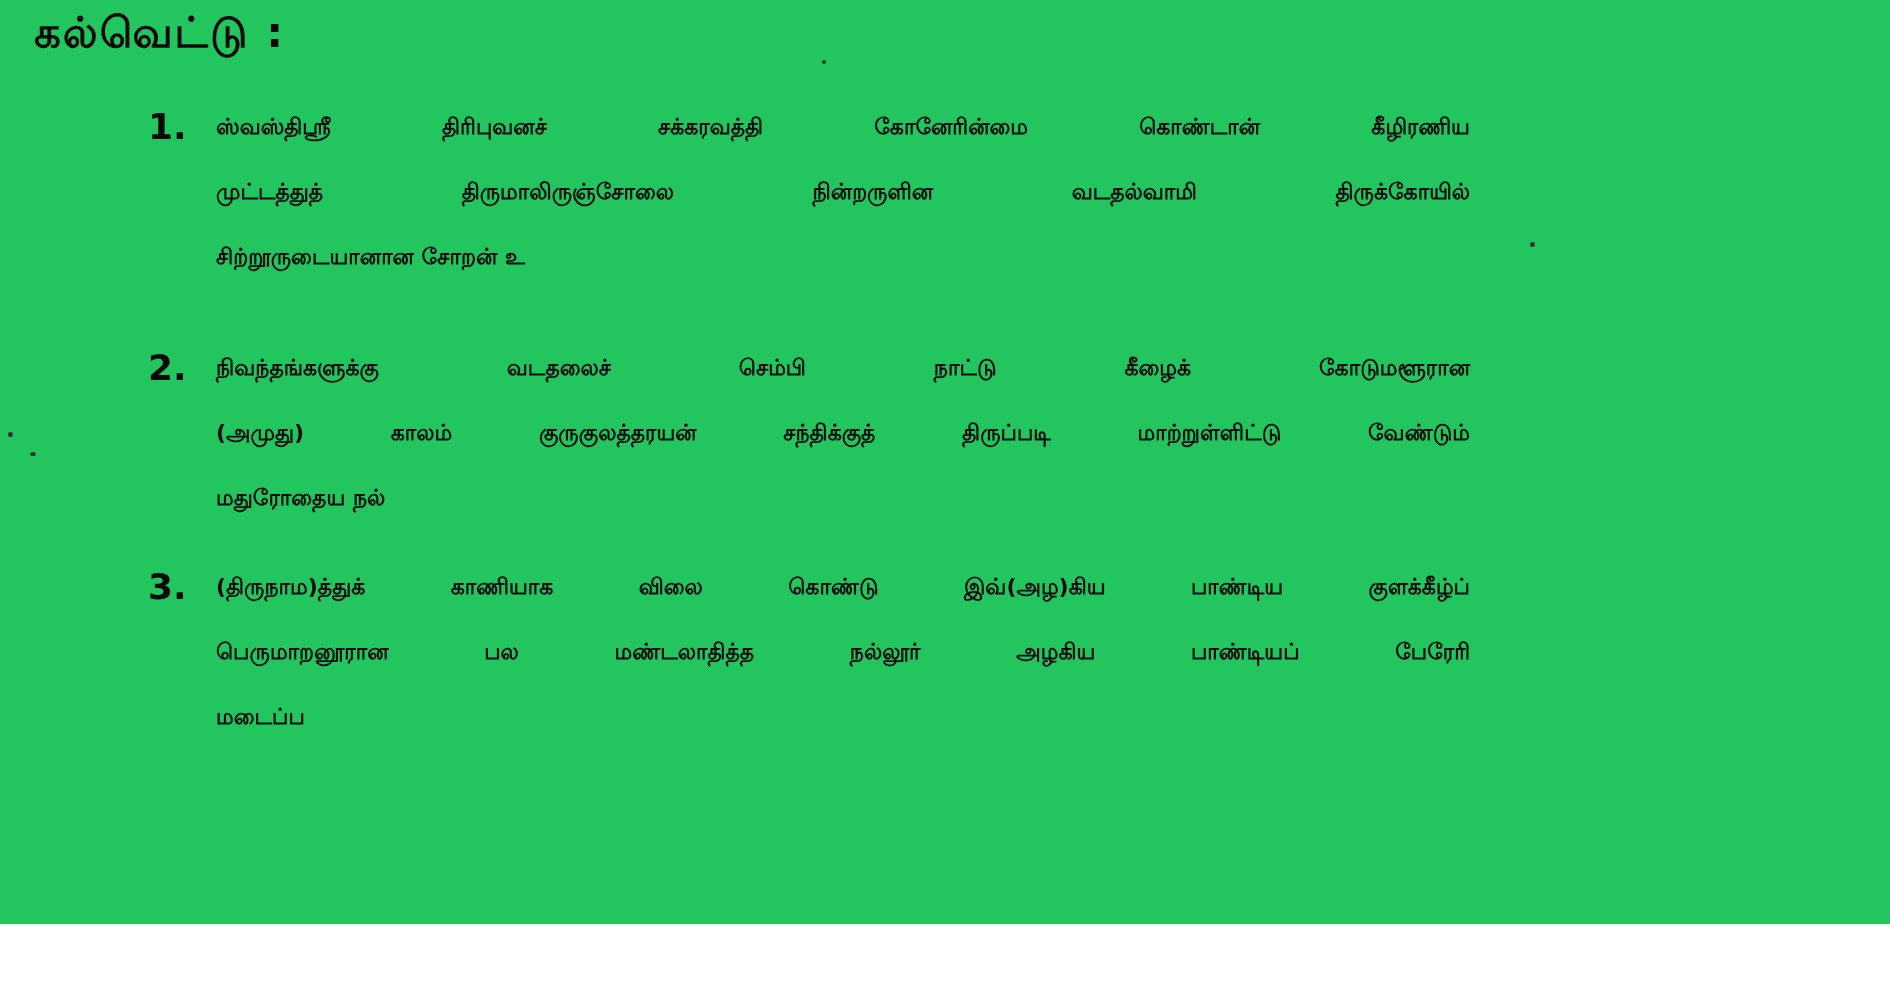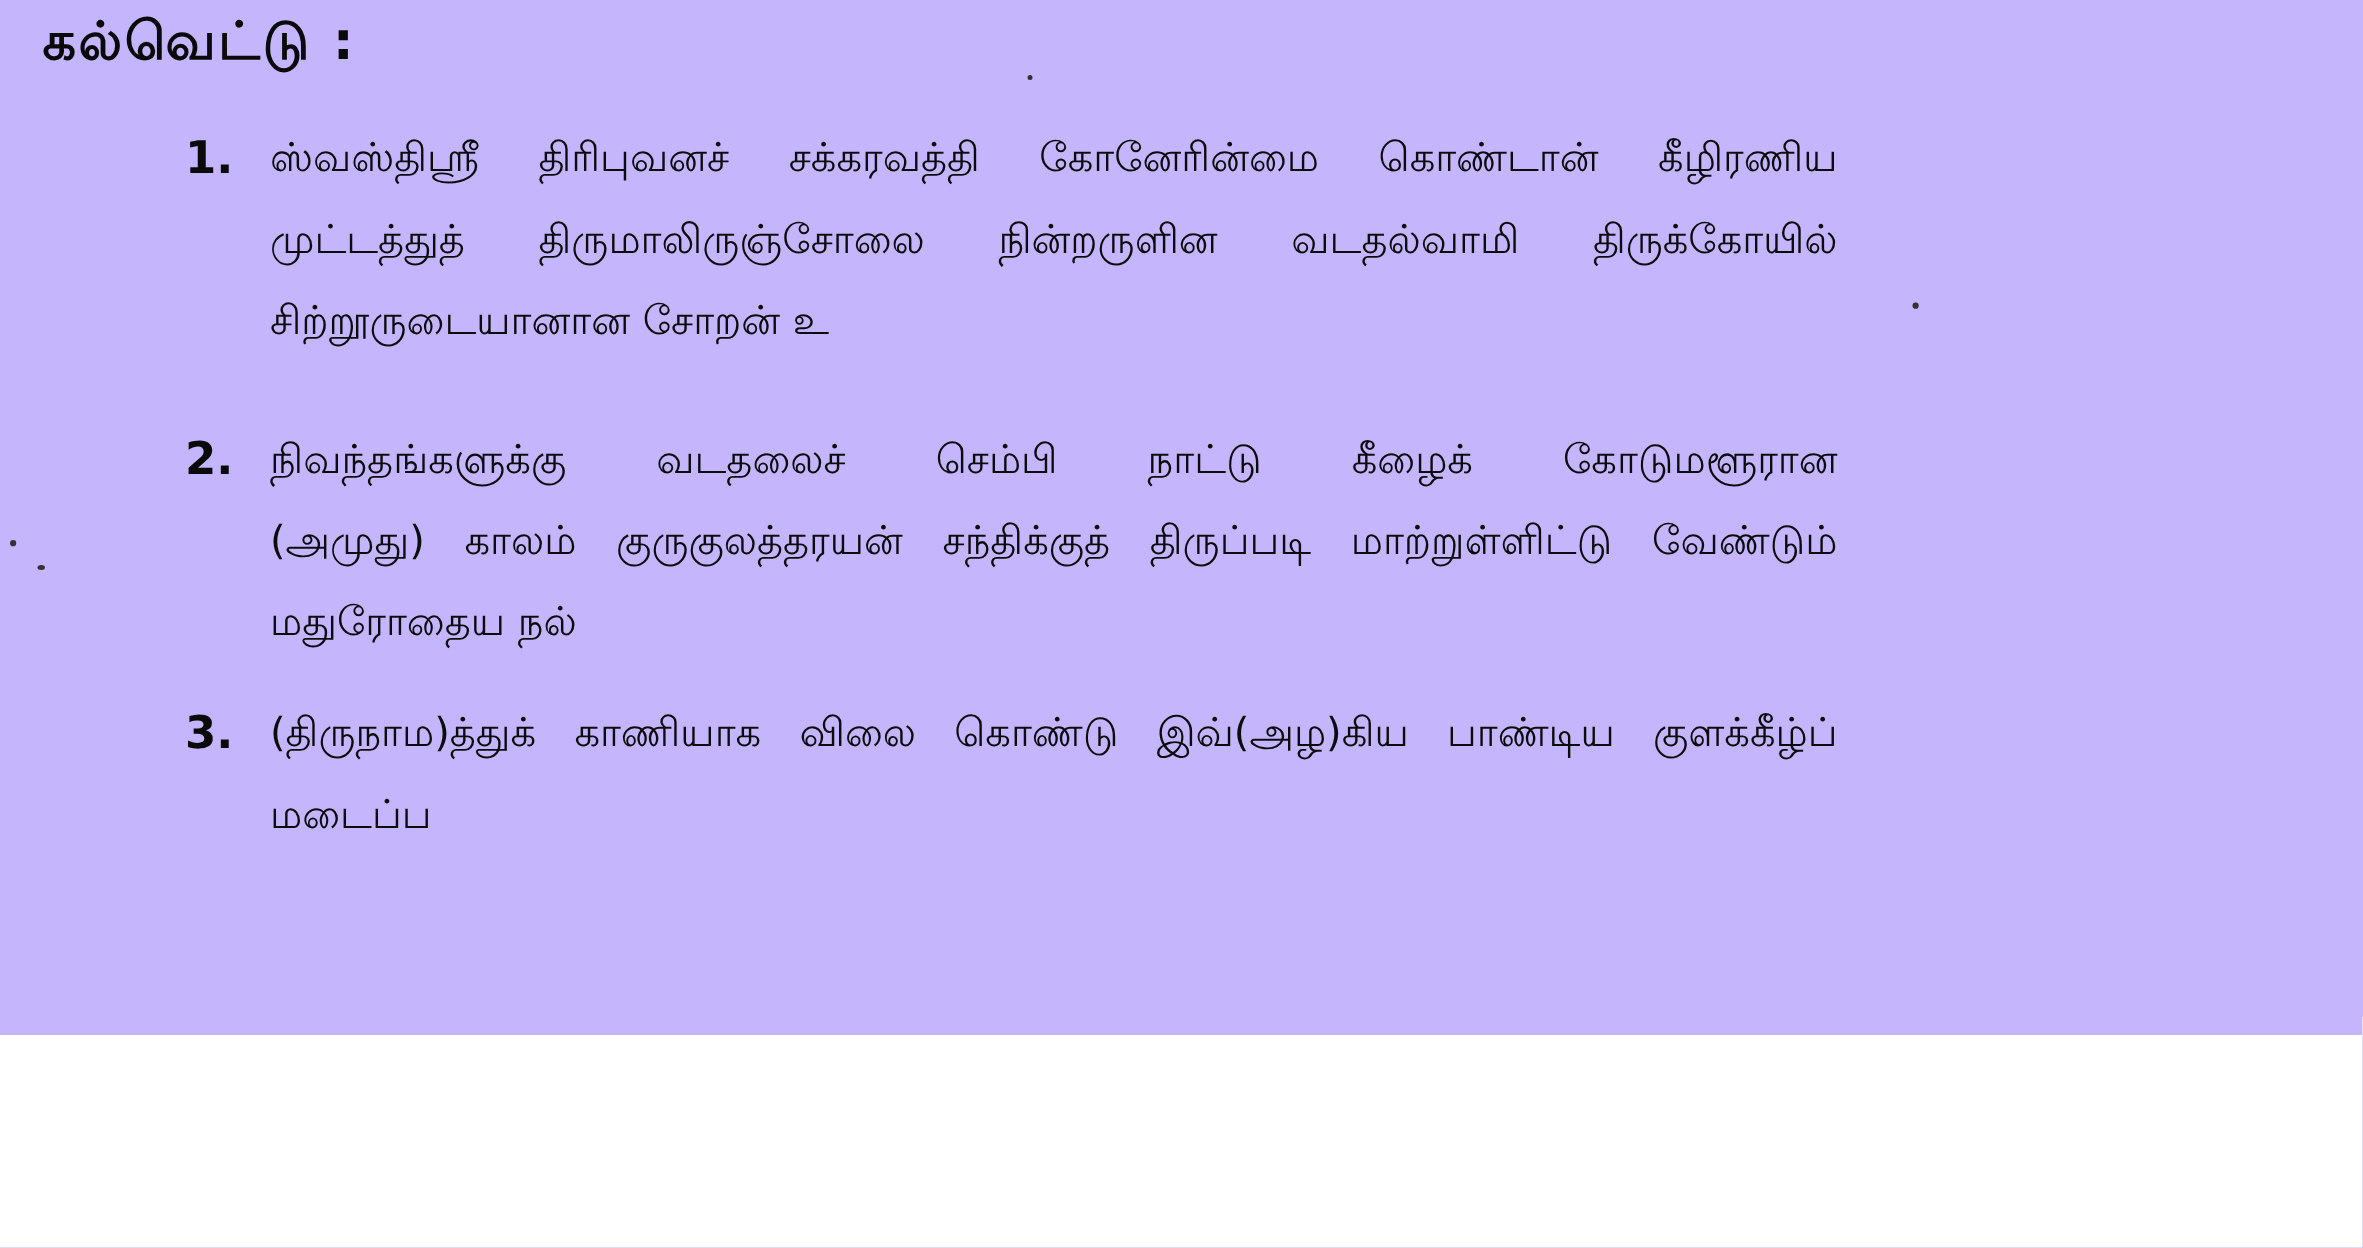--- a/index.html
+++ b/index.html
@@ -4,22 +4,22 @@
 <style>
   * { margin: 0; padding: 0; box-sizing: border-box; }
   html, body {
     width: 1890px;
     background: #ffffff;
     font-family: "DejaVu Sans", "Liberation Serif", sans-serif;
   }
   .page {
     position: relative;
     width: 1890px;
-    height: 828px;
-    background: #c4b5fd;
+    height: 924px;
+    background: #22c55e;
     color: #0c0c0c;
     overflow: hidden;
   }
   .doc-title {
     position: absolute;
     left: 34px;
     top: 8px;
     font-size: 42px;
     font-weight: bold;
     letter-spacing: 2px;
@@ -43,22 +43,22 @@
     font-size: 36px;
     font-weight: 600;
     line-height: 65px;
     color: #0a0a0a;
   }
   .item-lines {
     flex: 1 1 auto;
     min-width: 0;
   }
   .text-line {
-    font-size: 32px;
-    font-weight: 400;
+    font-size: 22px;
+    font-weight: 700;
     line-height: 65px;
     color: #0c0c0c;
     text-align: justify;
     text-align-last: justify;
     white-space: normal;
   }
   .text-line.last-line {
     text-align: center;
     text-align-last: left;
   }
@@ -100,20 +100,21 @@
         <div class="text-line">நிவந்தங்களுக்கு வடதலைச் செம்பி நாட்டு கீழைக் கோடுமளூரான</div>
         <div class="text-line">(அமுது) காலம் குருகுலத்தரயன் சந்திக்குத் திருப்படி மாற்றுள்ளிட்டு வேண்டும்</div>
         <div class="text-line last-line">மதுரோதைய நல்</div>
       </div>
     </div>
 
     <div class="item">
       <div class="item-number">3.</div>
       <div class="item-lines">
         <div class="text-line">(திருநாம)த்துக் காணியாக விலை கொண்டு இவ்(அழ)கிய பாண்டிய குளக்கீழ்ப்</div>
+        <div class="text-line">பெருமாறனூரான பல மண்டலாதித்த நல்லூர் அழகிய பாண்டியப் பேரேரி</div>
         <div class="text-line last-line">மடைப்ப</div>
       </div>
     </div>
 
   </div>
 
   <span class="speck s1"></span>
   <span class="speck s2"></span>
   <span class="speck s3"></span>
   <span class="speck s4"></span>

